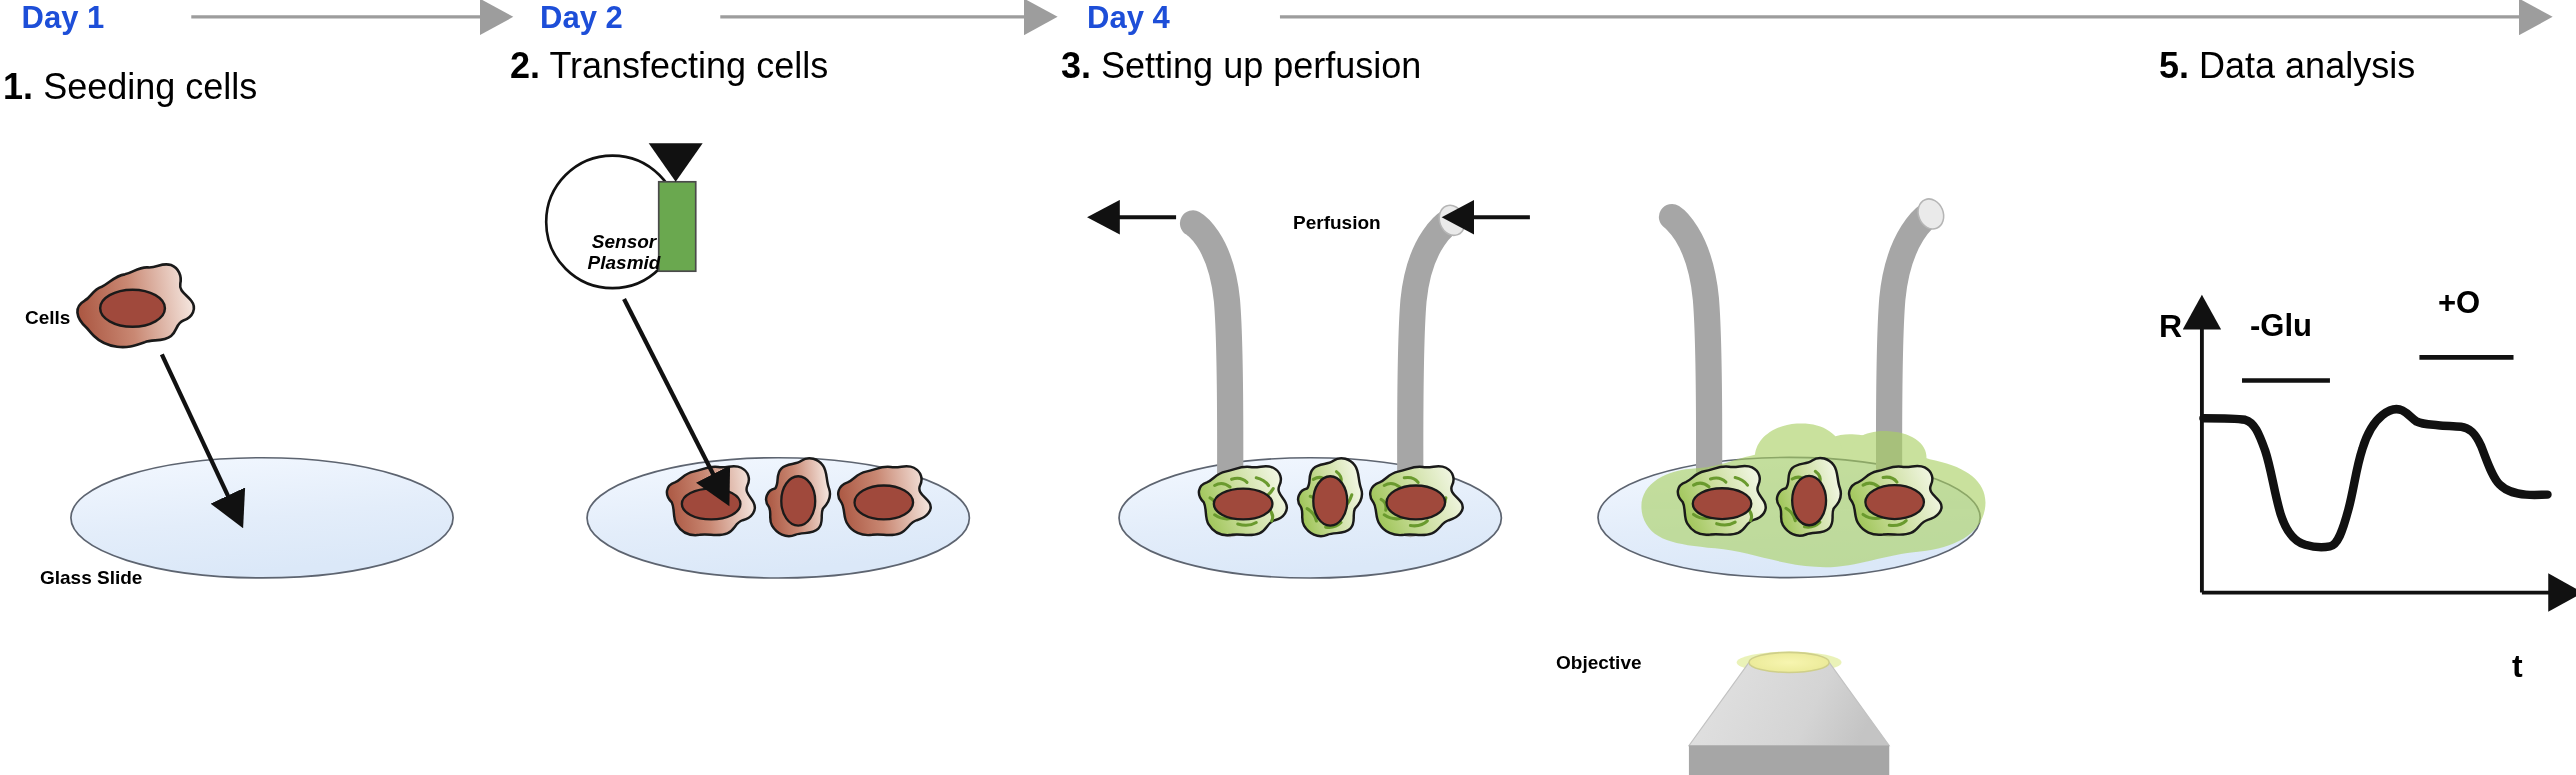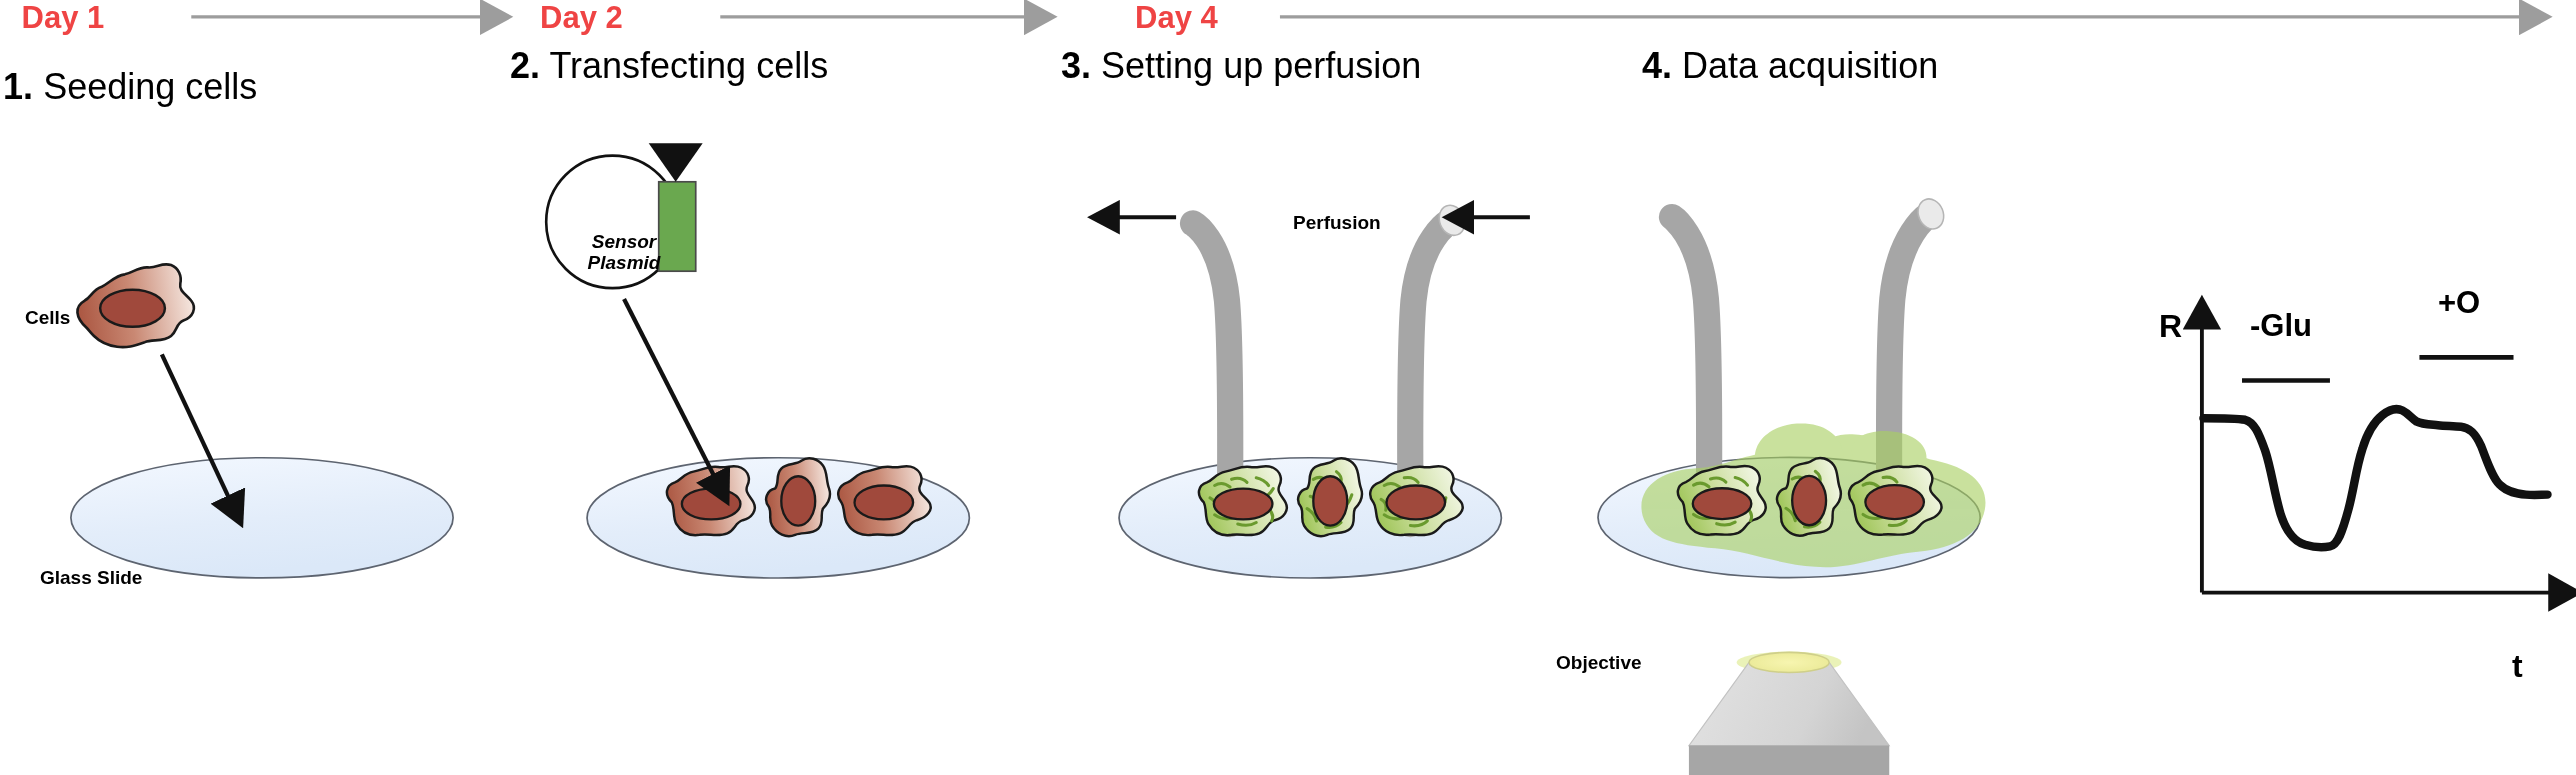--- a/index.html
+++ b/index.html
@@ -16,21 +16,21 @@
     height: 776px;
     background: #ffffff;
     overflow: hidden;
   }
   .abs { position: absolute; }
 
   
   .day-label {
     font-size: 31px;
     font-weight: bold;
-    color: #ef4444;
+    color: #1d4ed8;
     letter-spacing: 0px;
     white-space: nowrap;
   }
   .timeline-svg { position: absolute; top: 0; left: 0; }
 
   
   .step-title {
     font-size: 36px;
     color: #000000;
     white-space: nowrap;
@@ -79,37 +79,37 @@
         <path d="M0,0 L11,6 L0,12 Z" fill="#9d9d9d"></path>
       </marker>
     </defs>
     <line x1="240" y1="22" x2="620" y2="22" stroke="#9d9d9d" stroke-width="4" marker-end="url(#tlArrow)"></line>
     <line x1="930" y1="22" x2="1330" y2="22" stroke="#9d9d9d" stroke-width="4" marker-end="url(#tlArrow)"></line>
     <line x1="1660" y1="22" x2="3280" y2="22" stroke="#9d9d9d" stroke-width="4" marker-end="url(#tlArrow)"></line>
   </svg>
 
   <div class="abs day-label" style="left:21.6px; top:0px;">Day 1</div>
   <div class="abs day-label" style="left:540px; top:0px;">Day 2</div>
-  <div class="abs day-label" style="left:1087px; top:0px;margin-left:48px;">Day 4</div>
+  <div class="abs day-label" style="left:1087px; top:0px;">Day 4</div>
 
   <div class="abs step-title" style="left:3.1px; top:45px;margin-top:21px;">
     <span class="num">1.</span>
     <span>Seeding cells</span>
   </div>
   <div class="abs step-title" style="left:510px; top:45px;">
     <span class="num">2.</span>
     <span>Transfecting cells</span>
   </div>
   <div class="abs step-title" style="left:1061px; top:45px;">
     <span class="num">3.</span>
     <span>Setting up perfusion</span>
   </div>
-  <div class="abs step-title" style="left:1642px; top:45px;">
-    <span class="num">4.</span>
-    <span>Data acquisition</span>
+  <div class="abs step-title" style="left:2159px; top:45px;">
+    <span class="num">5.</span>
+    <span>Data analysis</span>
   </div>
 
   <svg class="abs" width="0" height="0" style="position:absolute">
     <defs>
       <linearGradient id="cellGrad" x1="0" y1="0.5" x2="1" y2="0.4">
         <stop offset="0%" stop-color="#ab5742"></stop>
         <stop offset="45%" stop-color="#c98873"></stop>
         <stop offset="100%" stop-color="#f6e9e2"></stop>
       </linearGradient>
       <linearGradient id="cellGradGreen" x1="0" y1="0.6" x2="1" y2="0.3">

